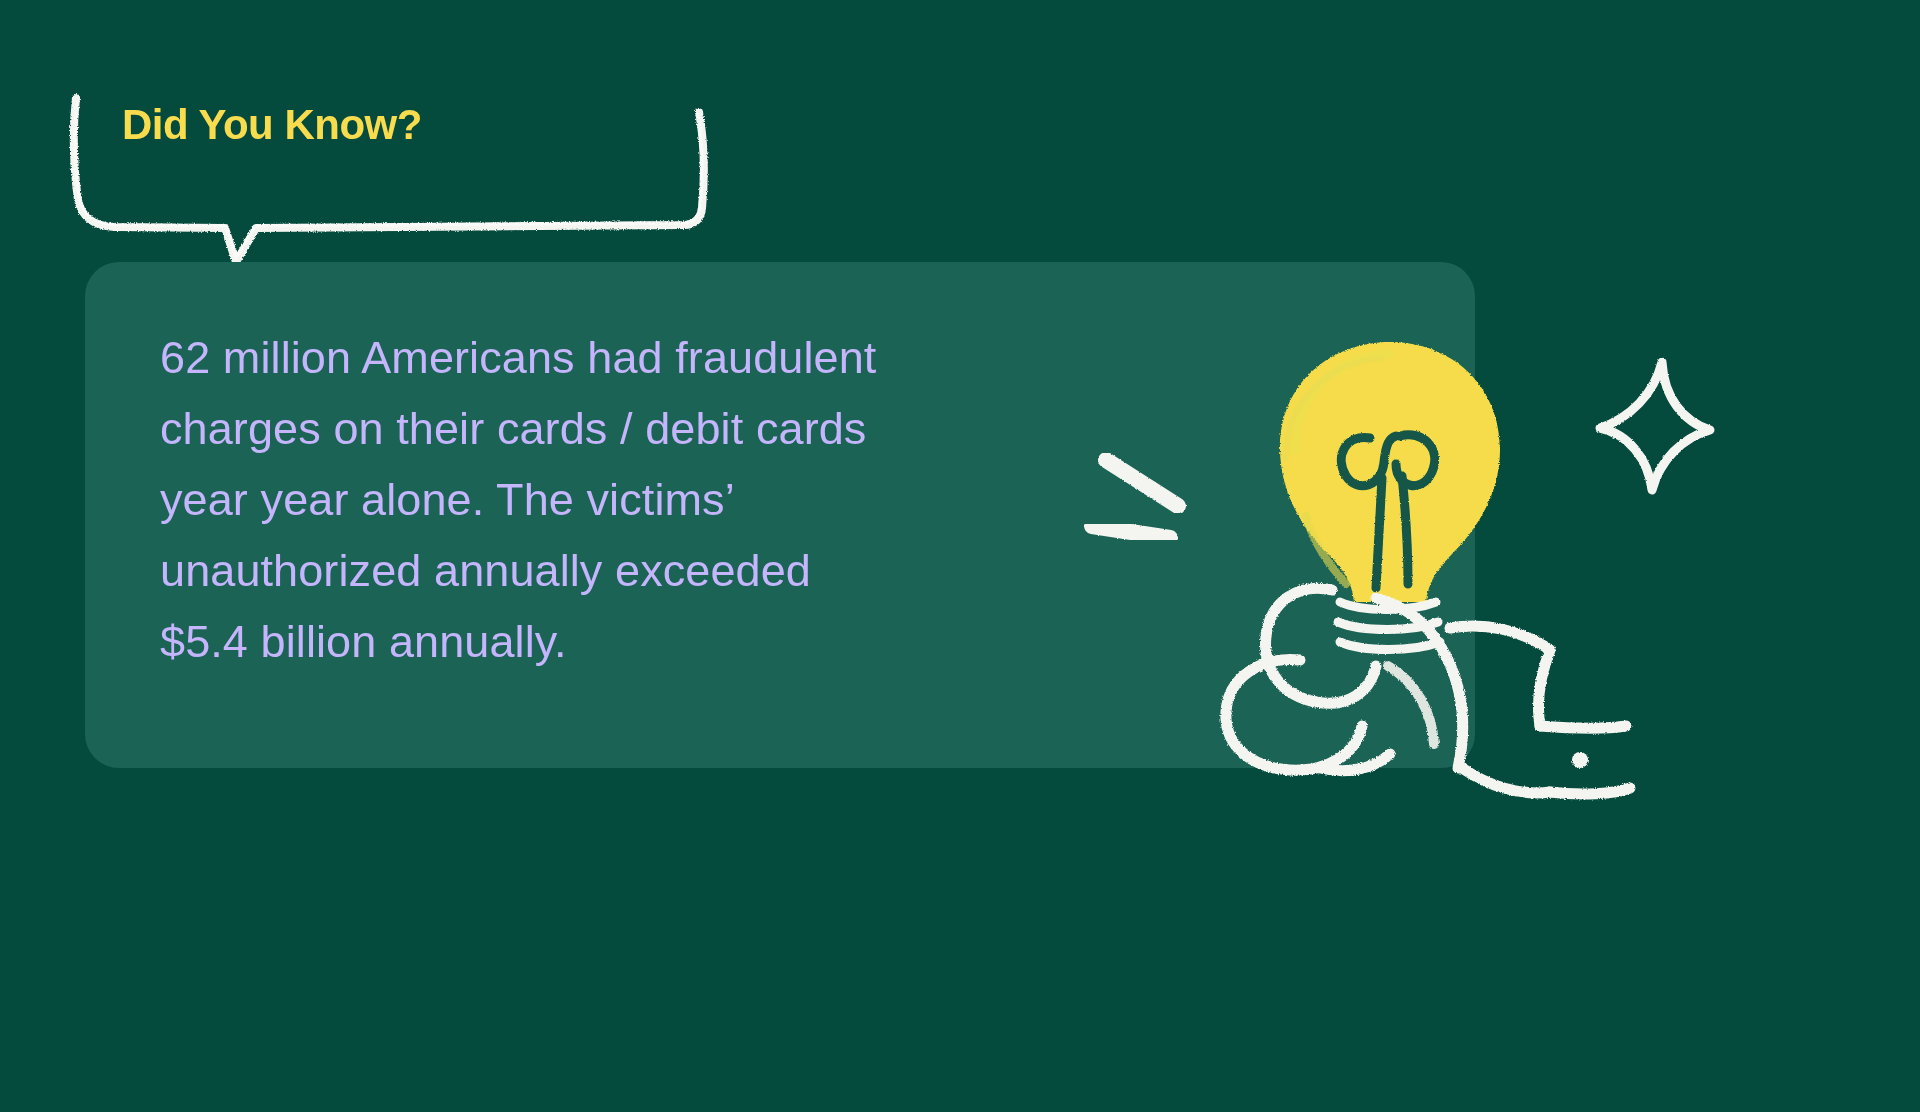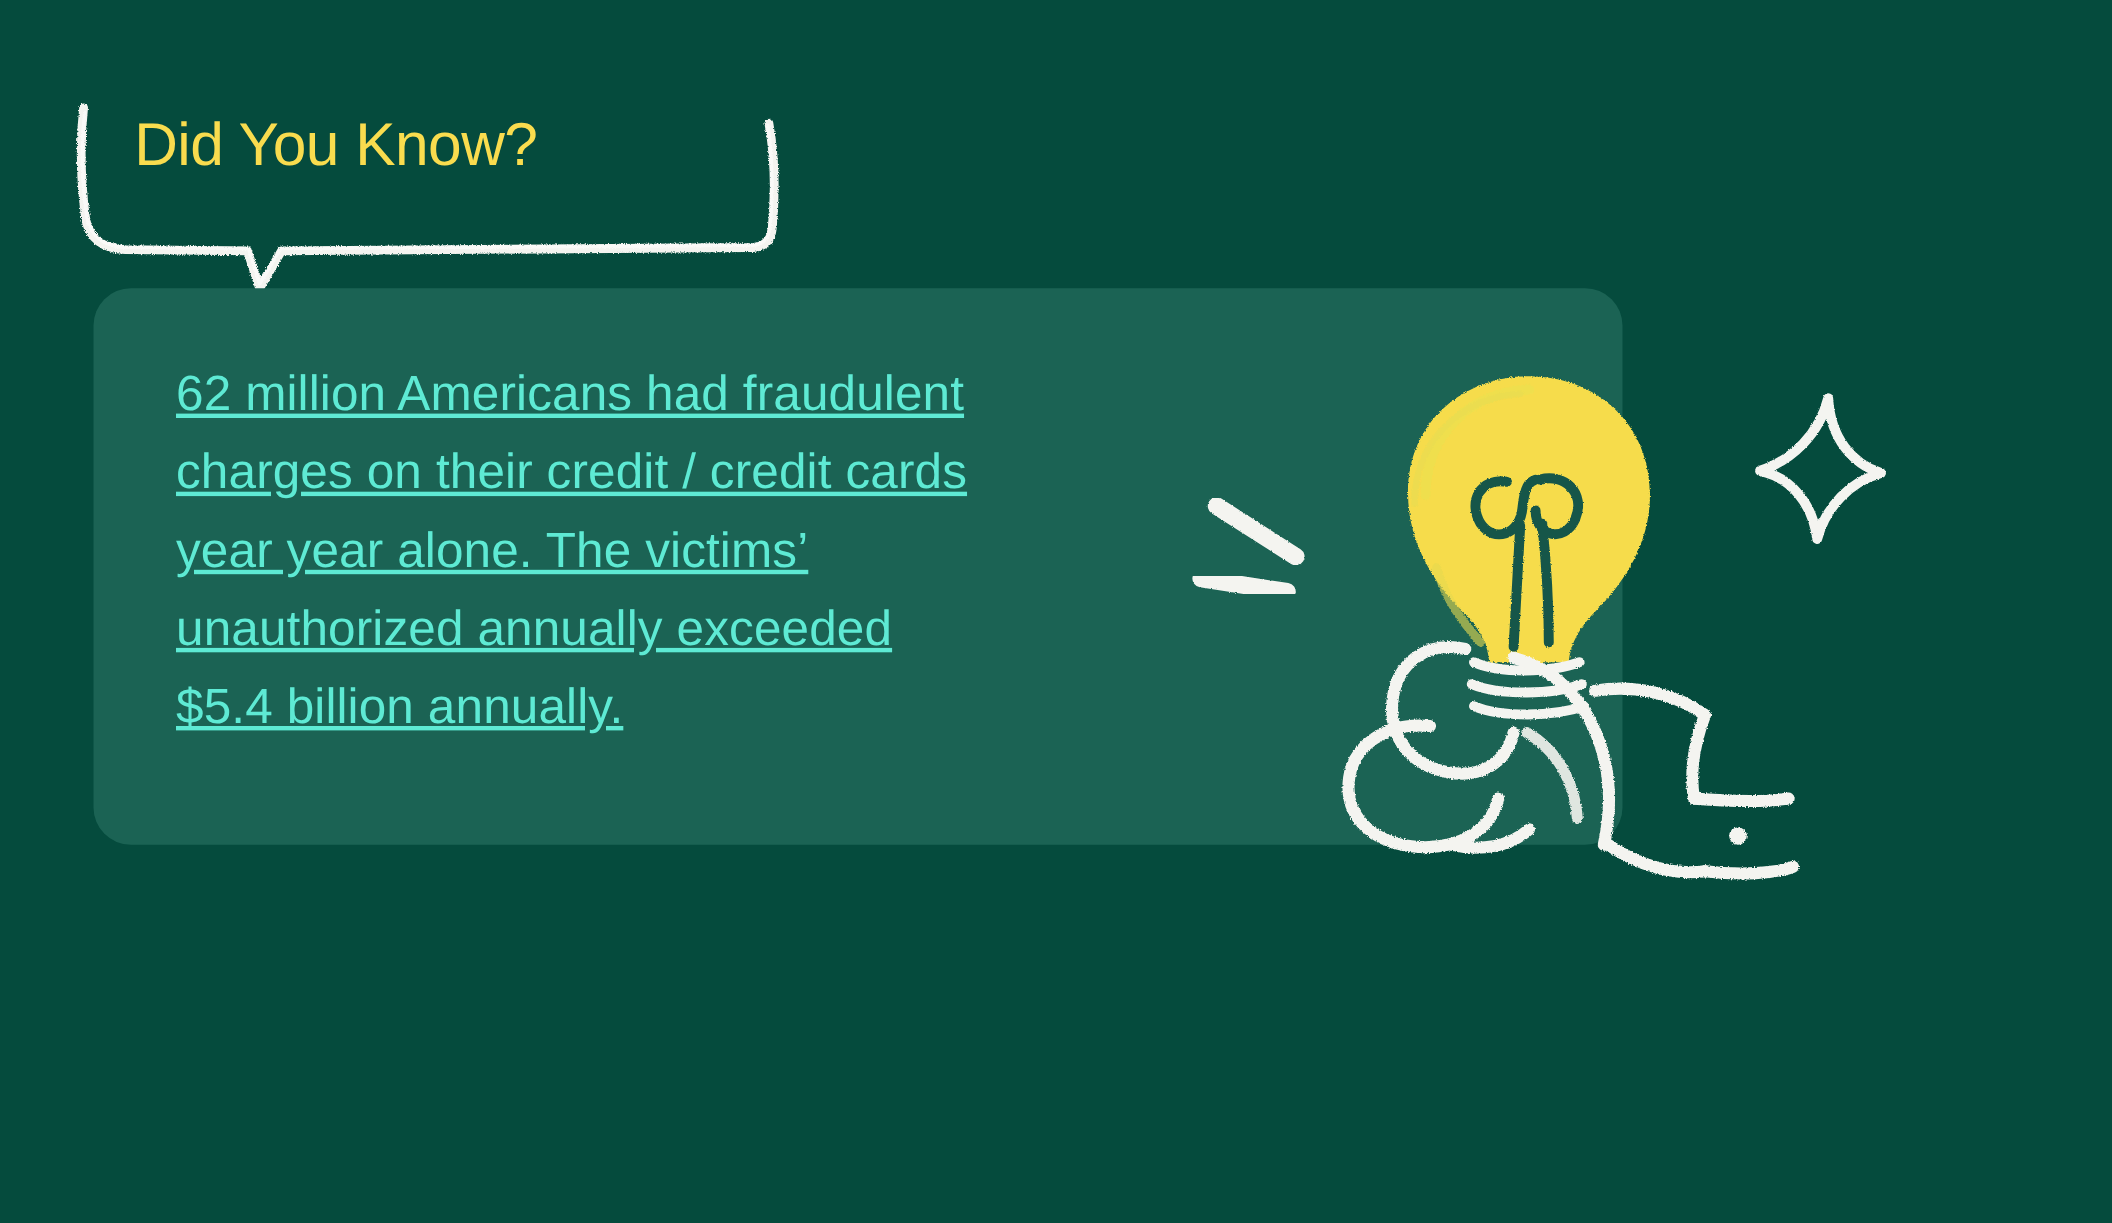--- a/index.html
+++ b/index.html
@@ -14,21 +14,21 @@
 
   
   .bubble-wrap{
     position:absolute;left:60px;top:78px;width:680px;height:230px;
     pointer-events:none;
   }
   .bubble-wrap svg{display:block;width:100%;height:100%;}
 
   .bubble-title{
     position:absolute;left:122px;top:103px;
-    font-size:55px;font-weight:normal;
+    font-size:42px;font-weight:bold;
     letter-spacing:-0.5px;
     color:#f9dc4e;
     line-height:1.05;
     white-space:nowrap;
   }
 
   
   .card{
     position:absolute;left:85px;top:262px;
     width:1390px;height:506px;
@@ -93,23 +93,23 @@
                  L 624 145
                  C 635 144, 639 138, 640 129
                  C 643 98, 642 62, 638 36" fill="none" stroke="#ffffff" stroke-width="3.2" stroke-linecap="round" stroke-linejoin="round"></path>
       </g>
     </svg>
   </div>
 
   <div class="bubble-title" style="color: rgb(249, 220, 78);">Did You Know?</div>
 
   <div class="card" style="background: rgb(27, 99, 84);">
-    <div class="card-text" style="color: #5eead4; text-decoration: underline;">
+    <div class="card-text" style="color: #c4b5fd;">
       <span class="ln">62 million Americans had fraudulent</span>
-      <span class="ln">charges on their credit / credit cards</span>
+      <span class="ln">charges on their cards / debit cards</span>
       <span class="ln">year year alone. The victims’</span>
       <span class="ln">unauthorized annually exceeded</span>
       <span class="ln">$5.4 billion annually.</span>
     </div>
   </div>
 
   <div class="illo">
     <svg viewBox="0 0 560 500" xmlns="http://www.w3.org/2000/svg">
       <defs>
         <filter id="rough3" x="-15%" y="-15%" width="130%" height="130%">

